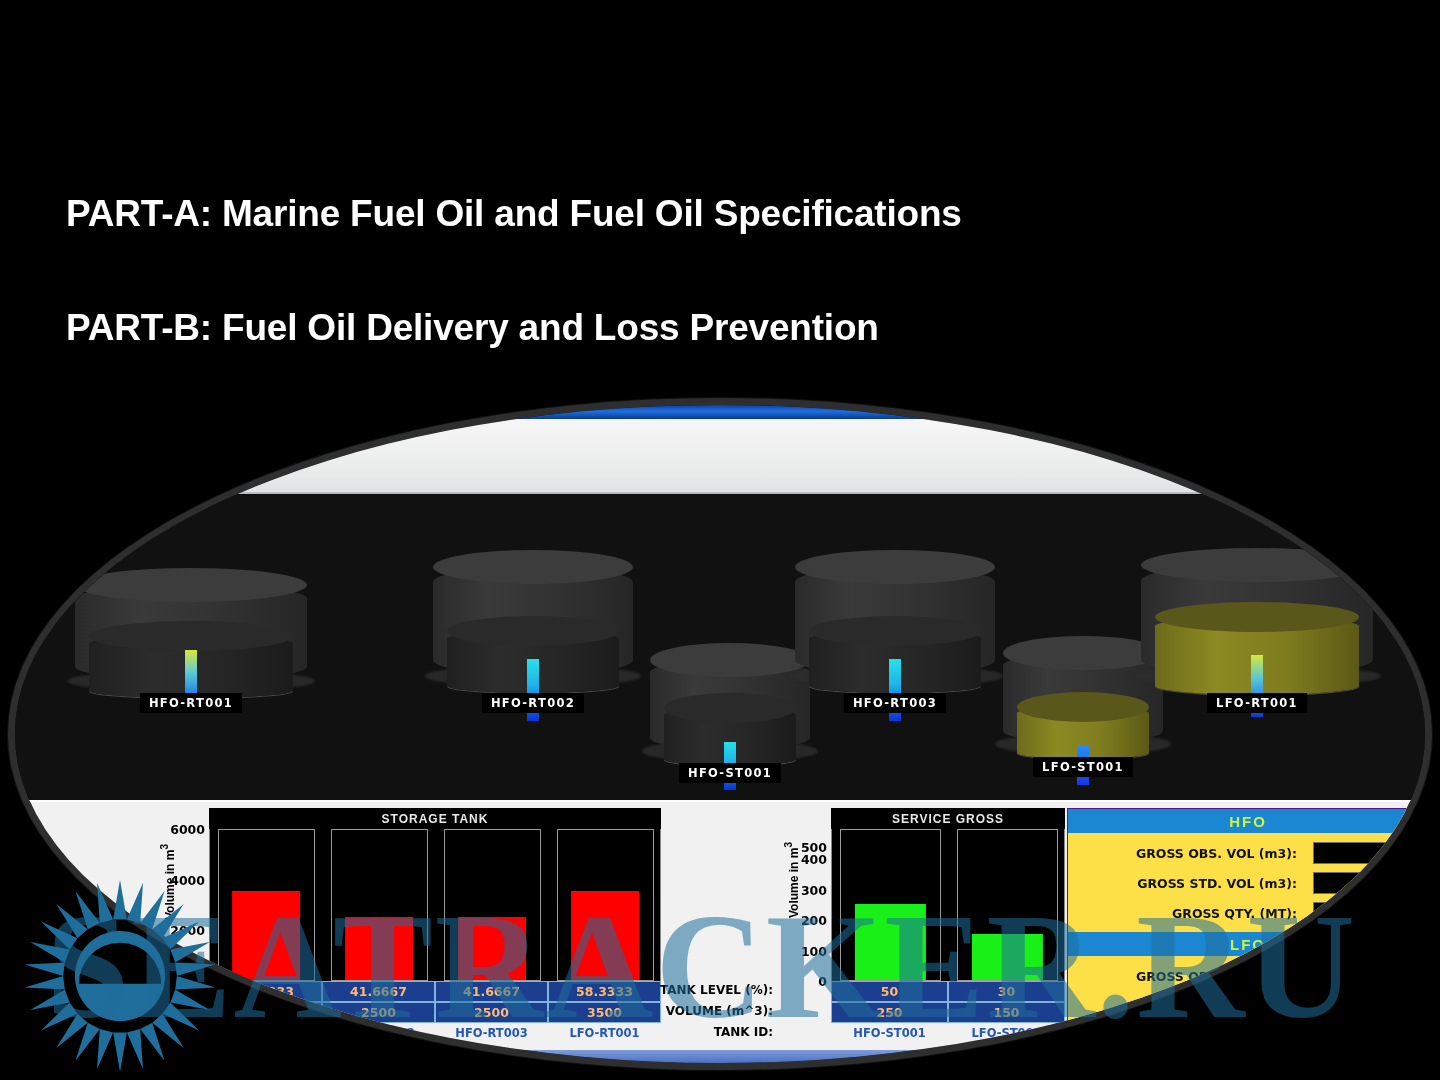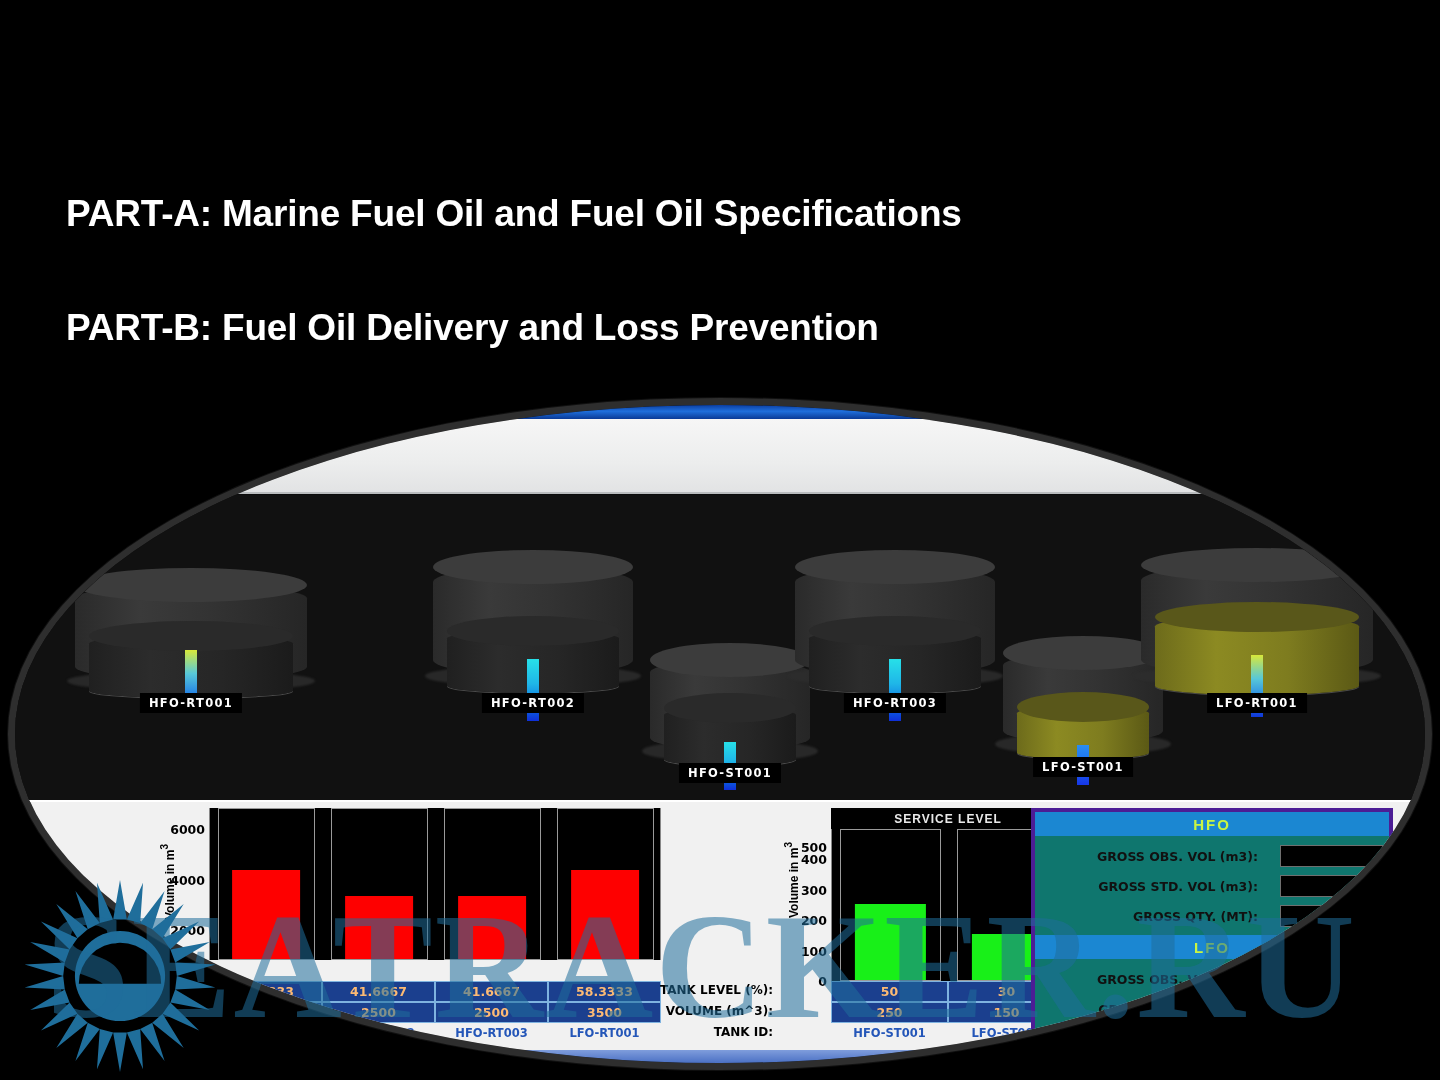--- a/index.html
+++ b/index.html
@@ -177,31 +177,31 @@
     font-family: "DejaVu Sans", sans-serif;
   }
   .row-label {
     position: absolute; color: #000; font-size: 12px; font-weight: bold;
     text-align: right; white-space: nowrap;
     font-family: "DejaVu Sans", sans-serif;
   }
 
   
   #readout {
-    position: absolute; left: 1006px; top: 6px; width: 362px; height: 238px;
-    background: #0f766e; border: 4px solid #4c1d95;
+    position: absolute; left: 1042px; top: 6px; width: 362px; height: 238px;
+    background: #fde047; border: 1px solid #4c1d95;
   }
   .sect-head {
     background: #1b87d2; color: #c9f542;
     font-size: 15px; font-weight: bold; letter-spacing: 2px;
     text-align: center; padding: 4px 0 3px;
   }
   .ro-row { display: flex; align-items: center; height: 26px; margin-top: 4px; }
   .ro-label {
-    flex: 0 0 245px; text-align: right; padding-right: 22px;
+    flex: 0 0 245px; text-align: right; padding-right: 16px;
     font-size: 12.5px; font-weight: bold; color: #111;
     font-family: "DejaVu Sans", sans-serif;
   }
   .ro-field {
     flex: 1 1 auto; height: 22px; background: #000;
     border: 1px solid #6f6f6f; color: #fff;
     font-size: 11px; text-align: right; padding-right: 4px; line-height: 20px;
   }
 
   
@@ -301,20 +301,21 @@
                 <div class="inner-top filled" style="height: 30px; top: -15px;"></div>
               </div>
               <div class="gauge" style="height: 62px; top: 90px;"></div>
               <div class="tank-label" style="top: 128px;">LFO-RT001</div>
             </div>
           </div>
 
         <div id="panel">
 
           <div class="chart-block" id="storage-block" style="left: 124px; width: 512px;">
+            <div class="chart-head" style="margin-left: 60px; width: 452px;">STORAGE TANK</div>
             <div class="plot" id="storage-plot" style="margin-left: 60px; width: 452px; height: 152px;">
                 <div class="bar-slot" style="left: 7.91px; width: 97.18px;">
                   <div class="bar red" style="height: 88.6667px; width: 67.8px;"></div>
                 </div>
                 <div class="bar-slot" style="left: 120.91px; width: 97.18px;">
                   <div class="bar red" style="height: 63.3333px; width: 67.8px;"></div>
                 </div>
                 <div class="bar-slot" style="left: 233.91px; width: 97.18px;">
                   <div class="bar red" style="height: 63.3333px; width: 67.8px;"></div>
                 </div>
@@ -345,21 +346,21 @@
             <div class="yaxis" id="storage-yaxis" style="left: 0px; width: 60px; top: 21px; height: 152px;">
                 <div class="ytick" style="top: 152px;">0</div>
                 <div class="ytick" style="top: 101.333px;">2000</div>
                 <div class="ytick" style="top: 50.6667px;">4000</div>
                 <div class="ytick" style="top: 0px;">6000</div>
               </div>
             <div class="ytitle" id="storage-ytitle" style="left: 10px; top: 36px;"><span>Volume in m</span><sup>3</sup></div>
           </div>
 
           <div class="chart-block" id="service-block" style="left: 750px; width: 290px;">
-            <div class="chart-head" style="margin-left: 56px; width: 234px;">SERVICE LEVEL</div>
+            <div class="chart-head" style="margin-left: 56px; width: 234px;">SERVICE GROSS</div>
             <div class="plot" id="service-plot" style="margin-left: 56px; width: 234px; height: 152px;">
                 <div class="bar-slot" style="left: 8.19px; width: 100.62px;">
                   <div class="bar green" style="height: 76px; width: 70.2px;"></div>
                 </div>
                 <div class="bar-slot" style="left: 125.19px; width: 100.62px;">
                   <div class="bar green" style="height: 45.6px; width: 70.2px;"></div>
                 </div>
               </div>
             <div class="val-row" id="service-vals" style="left: 56px; top: 173px; width: 234px; flex-direction: column;">
                 <div style="display: flex; height: 21px;">

